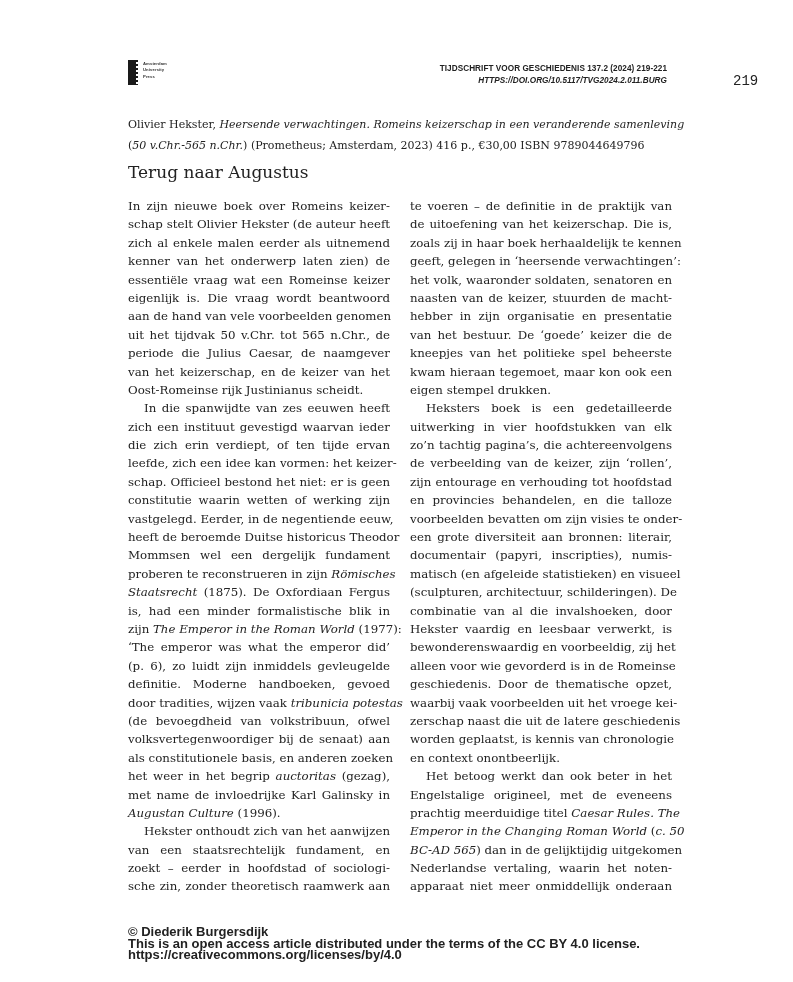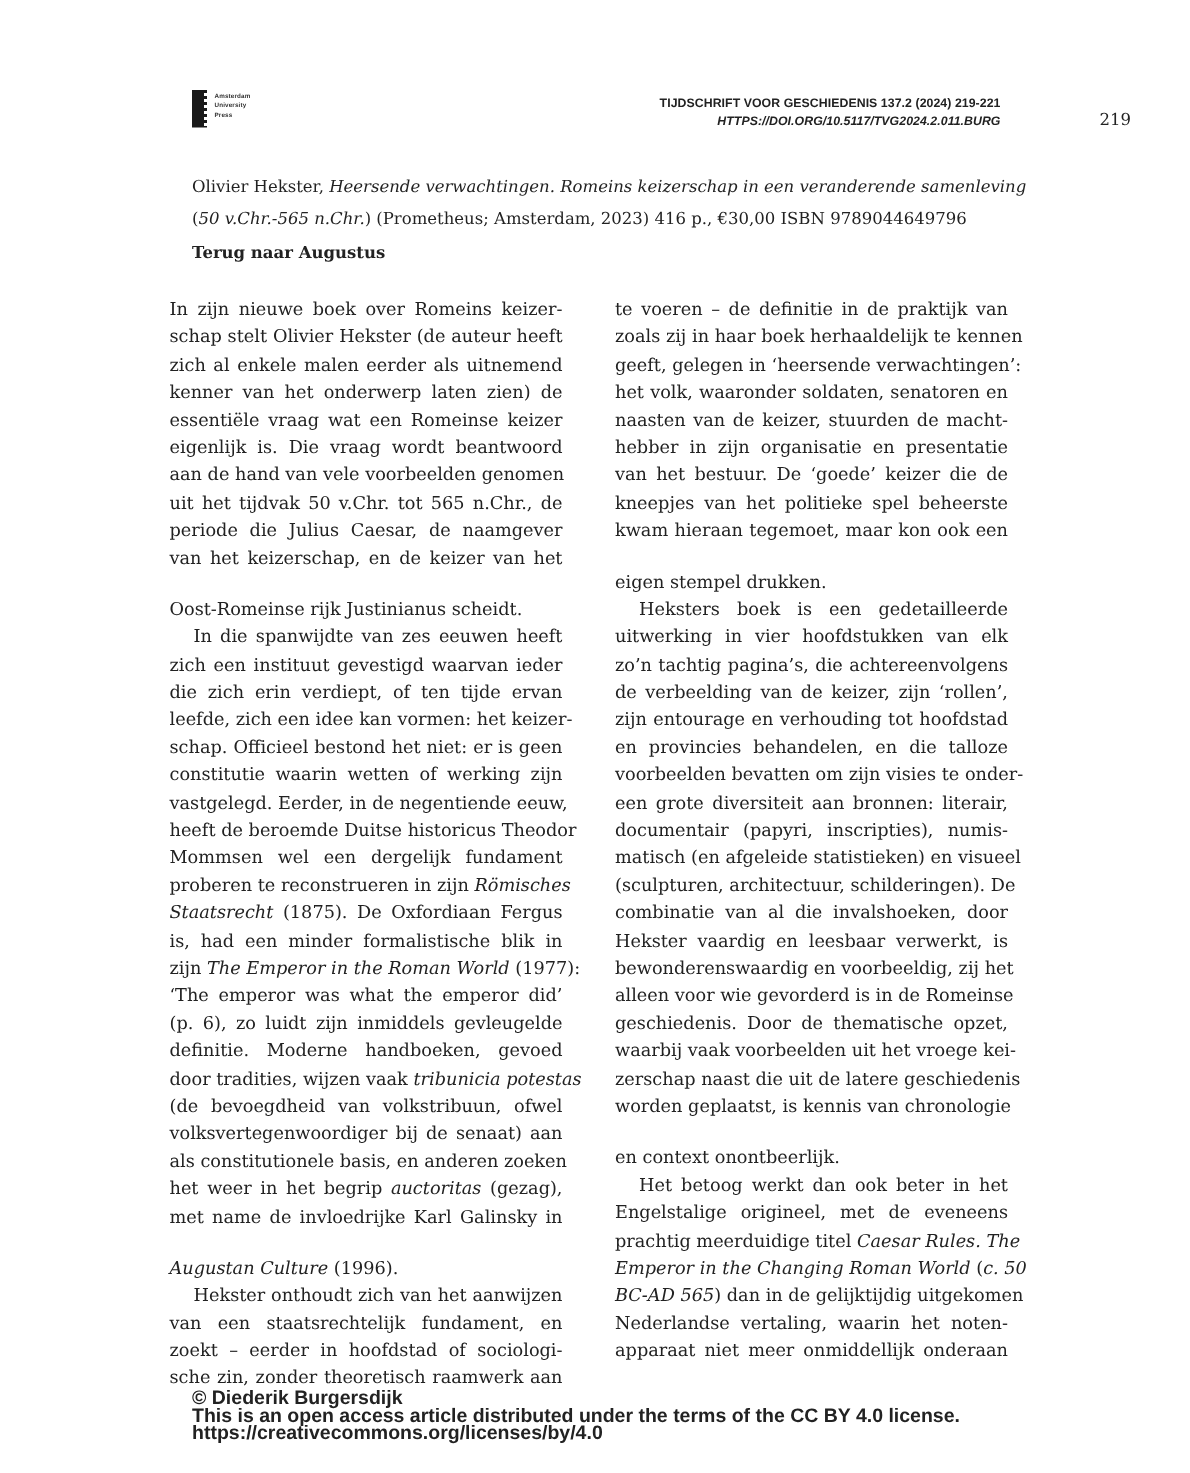--- a/index.html
+++ b/index.html
@@ -8,32 +8,32 @@
   .sans { font-family: "Liberation Sans", "DejaVu Sans", sans-serif; font-weight: bold; }
 
   .logo { position: absolute; left: 128px; top: 60px; display: flex; align-items: flex-start; }
   .logo-mark { width: 8px; height: 25px; background: #1a1a1a; position: relative; }
   .logo-mark::after { content: ""; position: absolute; right: -2px; top: 0; width: 2px; height: 25px;
     background: repeating-linear-gradient(to bottom, #1a1a1a 0 2px, transparent 2px 4px); }
   .logo-text { margin-left: 7px; font-size: 4.2px; line-height: 6.3px; color: #333; margin-top: 1px; letter-spacing: 0.1px; }
 
   .running-head { position: absolute; right: 126px; top: 63px; text-align: right; font-size: 8.2px; line-height: 12px; color: #222; letter-spacing: 0.05px; }
   .running-head .doi { font-style: italic; }
-  .page-number { position: absolute; left: 733px; top: 73px; font-size: 11px; color: #222; }
+  .page-number { position: absolute; left: 733px; top: 73px; font-size: 14px; color: #222; font-family: Liberation Mono, monospace; }
 
   .citation { position: absolute; left: 128px; top: 114px; width: 540px; font-size: 11px; line-height: 21px; white-space: nowrap; }
   .citation i { font-style: italic; }
 
-  .review-title { position: absolute; left: 128px; top: 162px; font-size: 11px; font-weight: bold; }
+  .review-title { position: absolute; left: 128px; top: 162px; font-size: 17px; font-weight: normal; }
 
   .column { position: absolute; top: 197px; width: 262px; font-size: 11.8px; line-height: 18.4px; }
-  .col-left { left: 113px; }
+  .col-left { left: 128px; }
   .col-right { left: 410px; }
   .line { display: block; text-align: justify; text-align-last: justify; white-space: nowrap; height: 18.4px; overflow: visible; }
-  .line.last { text-align-last: left; margin-top: 16px; }
+  .line.last { text-align-last: left; }
   .line.indent { text-indent: 16px; }
   .line i { font-style: italic; }
 
   .footer { position: absolute; left: 128px; top: 926px; font-size: 13px; line-height: 11.5px; color: #222; }
 </style>
 </head>
 <body>
 
 <div class="logo">
   <div class="logo-mark"></div>
@@ -93,20 +93,21 @@
     <span class="line"><span>het weer in het begrip </span><i>auctoritas</i><span> (gezag),</span></span>
     <span class="line"><span>met name de invloedrijke Karl Galinsky in</span></span>
     <span class="line last"><i>Augustan Culture</i><span> (1996).</span></span>
     <span class="line indent"><span>Hekster onthoudt zich van het aanwijzen</span></span>
     <span class="line"><span>van een staatsrechtelijk fundament, en</span></span>
     <span class="line"><span>zoekt – eerder in hoofdstad of sociologi-</span></span>
     <span class="line"><span>sche zin, zonder theoretisch raamwerk aan</span></span>
   </div>
 <div class="column col-right serif">
     <span class="line"><span>te voeren – de definitie in de praktijk van</span></span>
+    <span class="line"><span>de uitoefening van het keizerschap. Die is,</span></span>
     <span class="line"><span>zoals zij in haar boek herhaaldelijk te kennen</span></span>
     <span class="line"><span>geeft, gelegen in ‘heersende verwachtingen’:</span></span>
     <span class="line"><span>het volk, waaronder soldaten, senatoren en</span></span>
     <span class="line"><span>naasten van de keizer, stuurden de macht-</span></span>
     <span class="line"><span>hebber in zijn organisatie en presentatie</span></span>
     <span class="line"><span>van het bestuur. De ‘goede’ keizer die de</span></span>
     <span class="line"><span>kneepjes van het politieke spel beheerste</span></span>
     <span class="line"><span>kwam hieraan tegemoet, maar kon ook een</span></span>
     <span class="line last"><span>eigen stempel drukken.</span></span>
     <span class="line indent"><span>Heksters boek is een gedetailleerde</span></span>

